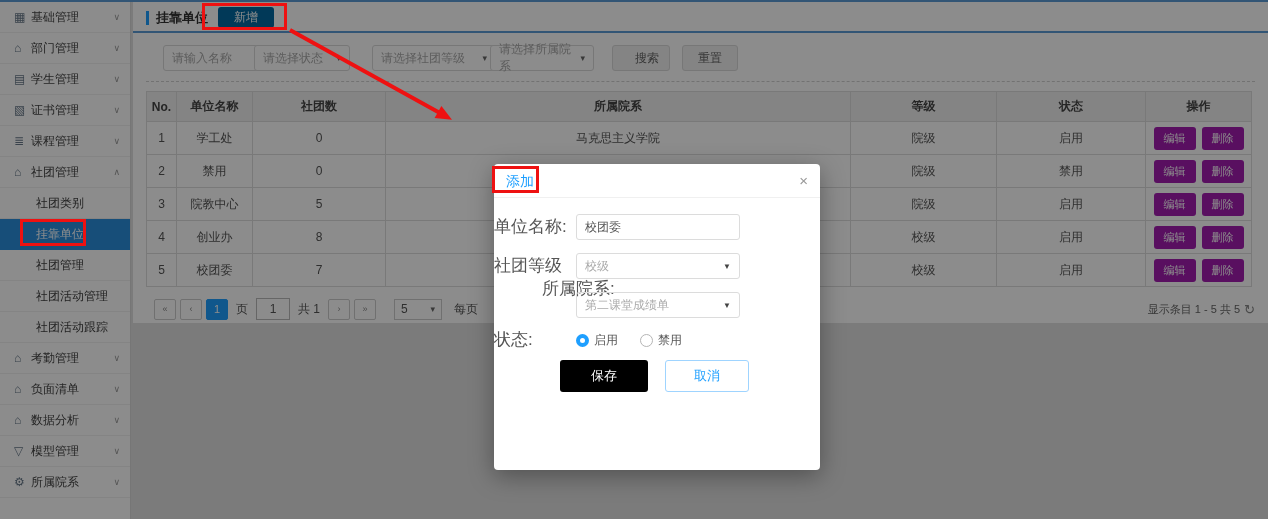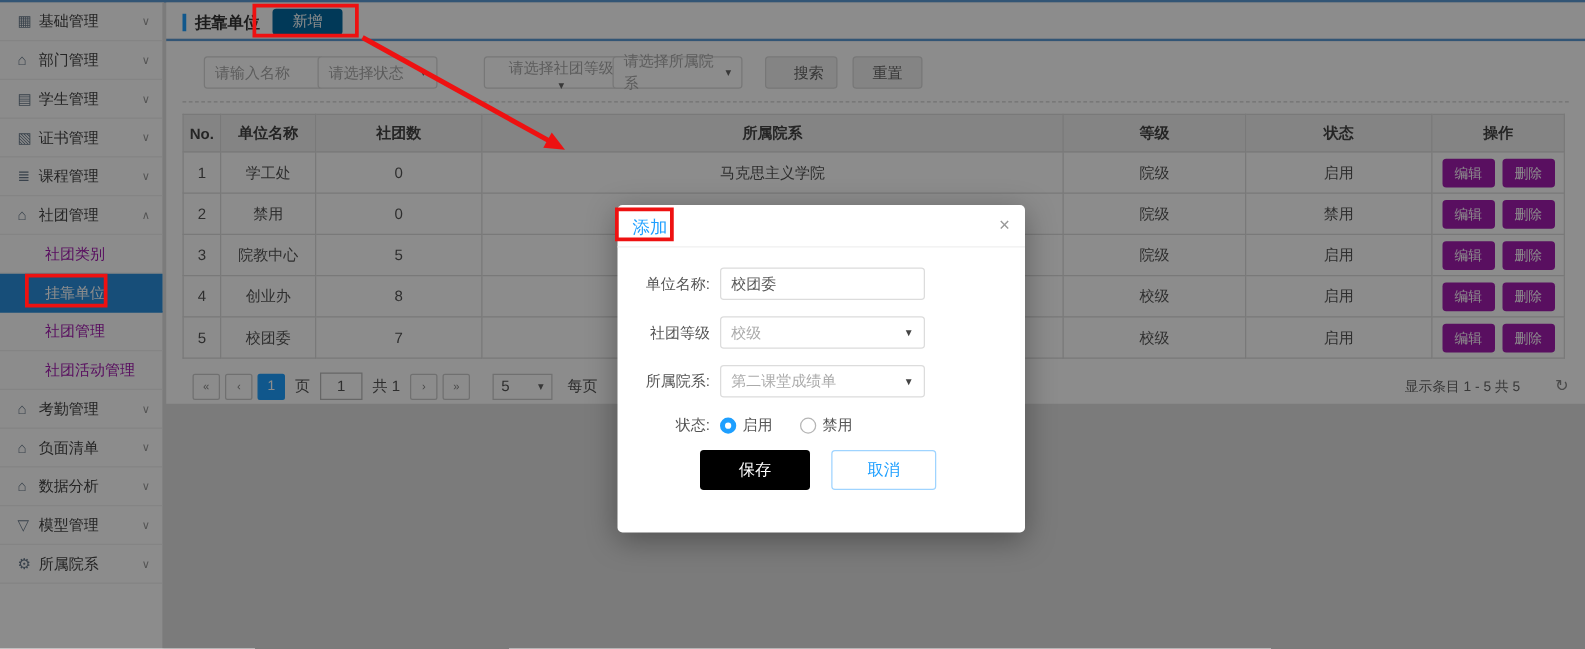--- a/index.html
+++ b/index.html
@@ -10,21 +10,21 @@
   
   .top-line { position:absolute; left:0; top:0; width:1268px; height:2px; background:#5b9bd5; z-index:1; }
   .content-divider { position:absolute; left:133px; top:31px; width:1135px; height:2px; background:#5b9bd5; z-index:1; }
 
   
   .sidebar { position:absolute; left:0; top:2px; width:131px; height:517px; background:#fff; border-right:1px solid #d8d8d8; z-index:1; }
   .nav-item { display:flex; align-items:center; height:31px; padding:0 10px 0 14px; border-bottom:1px solid #f0f0f0; color:#444; cursor:pointer; }
   .nav-icon { width:17px; color:#68798a; font-size:12px; }
   .nav-label { flex:1; }
   .nav-chevron { color:#999; font-size:9px; }
-  .nav-sub { height:31px; line-height:31px; padding-left:36px; color:#a21caf; border-bottom:1px solid #f0f0f0; cursor:pointer; }
+  .nav-sub { height:31px; line-height:31px; padding-left:36px; color:#404040; border-bottom:1px solid #f0f0f0; cursor:pointer; }
   .nav-sub.active { background:#2a8fdd; color:#fff; border-color:#2a8fdd; }
 
   
   .topbar { position:absolute; left:133px; top:2px; width:1135px; height:29px; background:#fff; z-index:1; }
   .page-title { position:absolute; left:13px; top:7px; display:flex; align-items:center; font-size:13px; font-weight:bold; color:#333; }
   .title-bar { width:3px; height:14px; background:#1e9fff; margin-right:7px; }
   .btn-add { position:absolute; left:85px; top:5px; width:56px; height:21px; background:#0369a1; color:#fff; border:none; border-radius:3px; font-size:12px; cursor:pointer; }
 
   
   .panel { position:absolute; left:133px; top:33px; width:1135px; height:290px; background:#fff; z-index:1; }
@@ -43,30 +43,30 @@
   .btn-sm { background:#a21caf; color:#fff; border:none; border-radius:3px; font-size:11px; padding:4px 10px; margin:0 3px; cursor:pointer; }
 
   
   .pg { position:absolute; left:13px; right:13px; top:264px; height:24px; display:flex; align-items:center; }
   .pg-left { display:flex; align-items:center; gap:4px; margin-left:8px; }
   .pg-btn { width:22px; height:21px; border:1px solid #ccc; background:#fff; color:#888; font-size:9px; border-radius:2px; display:flex; align-items:center; justify-content:center; cursor:pointer; }
   .pg-btn.current { background:#1e9fff; color:#fff; border-color:#1e9fff; font-size:11px; }
   .pg-text { color:#555; margin:0 4px; }
   .pg-input { width:34px; height:22px; border:1px solid #bbb; text-align:center; font-size:12px; color:#555; }
   .pg-select { width:48px; height:21px; border:1px solid #ccc; background:#fff; display:flex; align-items:center; justify-content:space-between; padding:0 6px; font-size:12px; color:#555; margin:0 4px 0 14px; cursor:pointer; }
-  .pg-right { margin-left:auto; display:flex; align-items:center; gap:28px; color:#666; font-size:11px; }
+  .pg-right { margin-left:auto; display:flex; align-items:center; gap:4px; color:#666; font-size:11px; }
   .pg-refresh { color:#888; font-size:13px; cursor:pointer; }
 
   
   .overlay { position:absolute; left:0; top:0; width:1268px; height:519px; background:rgba(0,0,0,0.45); z-index:10; }
-  .modal { position:absolute; left:494px; top:164px; width:326px; height:262px; background:#fff; border-radius:4px; box-shadow:0 6px 24px rgba(0,0,0,0.35); z-index:20; }
+  .modal { position:absolute; left:494px; top:164px; width:326px; height:306px; background:#fff; border-radius:4px; box-shadow:0 6px 24px rgba(0,0,0,0.35); z-index:20; }
   .modal-header { position:absolute; left:0; top:0; right:0; height:34px; border-bottom:1px solid #f0f0f0; }
   .modal-title { position:absolute; left:12px; top:9px; color:#1e9fff; font-size:14px; }
   .modal-close { position:absolute; right:12px; top:8px; color:#999; font-size:15px; cursor:pointer; }
-  .m-label { position:absolute; width:74px; text-align:right; color:#555; font-size:12px; line-height:26px; }
+  .m-label { position:absolute; width:74px; text-align:left; color:#555; font-size:17px; line-height:26px; }
   .m-input { position:absolute; left:82px; width:164px; height:26px; border:1px solid #dcdcdc; border-radius:3px; font-size:12px; color:#555; padding:0 8px; }
   .m-select { position:absolute; left:82px; width:164px; height:26px; border:1px solid #dcdcdc; border-radius:3px; display:flex; align-items:center; justify-content:space-between; padding:0 8px; color:#aaa; font-size:12px; cursor:pointer; }
   .m-caret { color:#444; font-size:8px; }
   .radio-row { position:absolute; left:82px; top:167px; height:18px; display:flex; align-items:center; gap:22px; color:#555; }
   .radio-opt { display:flex; align-items:center; gap:5px; cursor:pointer; }
   .radio { width:13px; height:13px; border-radius:50%; background:#fff; }
   .radio.on { border:4px solid #1e9fff; }
   .radio.off { border:1px solid #b5b5b5; }
   .btn-save { position:absolute; left:66px; top:196px; width:88px; height:32px; background:#000000; color:#fff; border:none; border-radius:3px; font-size:13px; cursor:pointer; }
   .btn-cancel { position:absolute; left:171px; top:196px; width:84px; height:32px; background:#fff; color:#1e9fff; border:1px solid #9fd4ff; border-radius:3px; font-size:13px; cursor:pointer; }
@@ -109,20 +109,21 @@
     </div>
     <div class="nav-item">
       <span class="nav-icon">⌂</span>
       <span class="nav-label">社团管理</span>
       <span class="nav-chevron">∧</span>
     </div>
     <div class="nav-sub">社团类别</div>
     <div class="nav-sub active">挂靠单位</div>
     <div class="nav-sub">社团管理</div>
     <div class="nav-sub">社团活动管理</div>
+    <div class="nav-sub">社团活动跟踪</div>
     <div class="nav-item">
       <span class="nav-icon">⌂</span>
       <span class="nav-label">考勤管理</span>
       <span class="nav-chevron">∨</span>
     </div>
     <div class="nav-item">
       <span class="nav-icon">⌂</span>
       <span class="nav-label">负面清单</span>
       <span class="nav-chevron">∨</span>
     </div>
@@ -151,21 +152,21 @@
     <button class="btn-add">新增</button>
   </div>
   <div class="content-divider"></div>
 
   <div class="panel">
     <input class="f-input" style="left: 30px; top: 12px; width: 96px;" placeholder="请输入名称">
     <div class="f-select" style="left:121px;top:12px;width:96px;">
       <span>请选择状态</span>
       <span class="f-caret">▾</span>
     </div>
-    <div class="f-select" style="left:254px;top:12px;width:124px;flex-direction:column;">
+    <div class="f-select" style="left:239px;top:12px;width:124px;">
       <span>请选择社团等级</span>
       <span class="f-caret">▾</span>
     </div>
     <div class="f-select" style="left:357px;top:12px;width:104px;">
       <span>请选择所属院系</span>
       <span class="f-caret">▾</span>
     </div>
     <button class="btn-gray" style="left:479px;top:12px;width:58px;padding-left:12px;">搜索</button>
     <button class="btn-gray" style="left:549px;top:12px;width:56px;">重置</button>
     <div class="dashed"></div>
@@ -280,21 +281,21 @@
       <span class="modal-title">添加</span>
       <span class="modal-close">×</span>
     </div>
     <span class="m-label" style="top:50px;">单位名称:</span>
     <input class="m-input" style="top: 50px;" value="校团委">
     <span class="m-label" style="top:89px;">社团等级</span>
     <div class="m-select" style="top:89px;">
       <span>校级</span>
       <span class="m-caret">▼</span>
     </div>
-    <span class="m-label" style="top:128px;">所属院系:</span>
+    <span class="m-label" style="top:112px;margin-left:48px;">所属院系:</span>
     <div class="m-select" style="top:128px;">
       <span>第二课堂成绩单</span>
       <span class="m-caret">▼</span>
     </div>
     <span class="m-label" style="top:163px;">状态:</span>
     <div class="radio-row">
       <span class="radio-opt">
         <span class="radio on"></span>
         <span>启用</span>
       </span>

